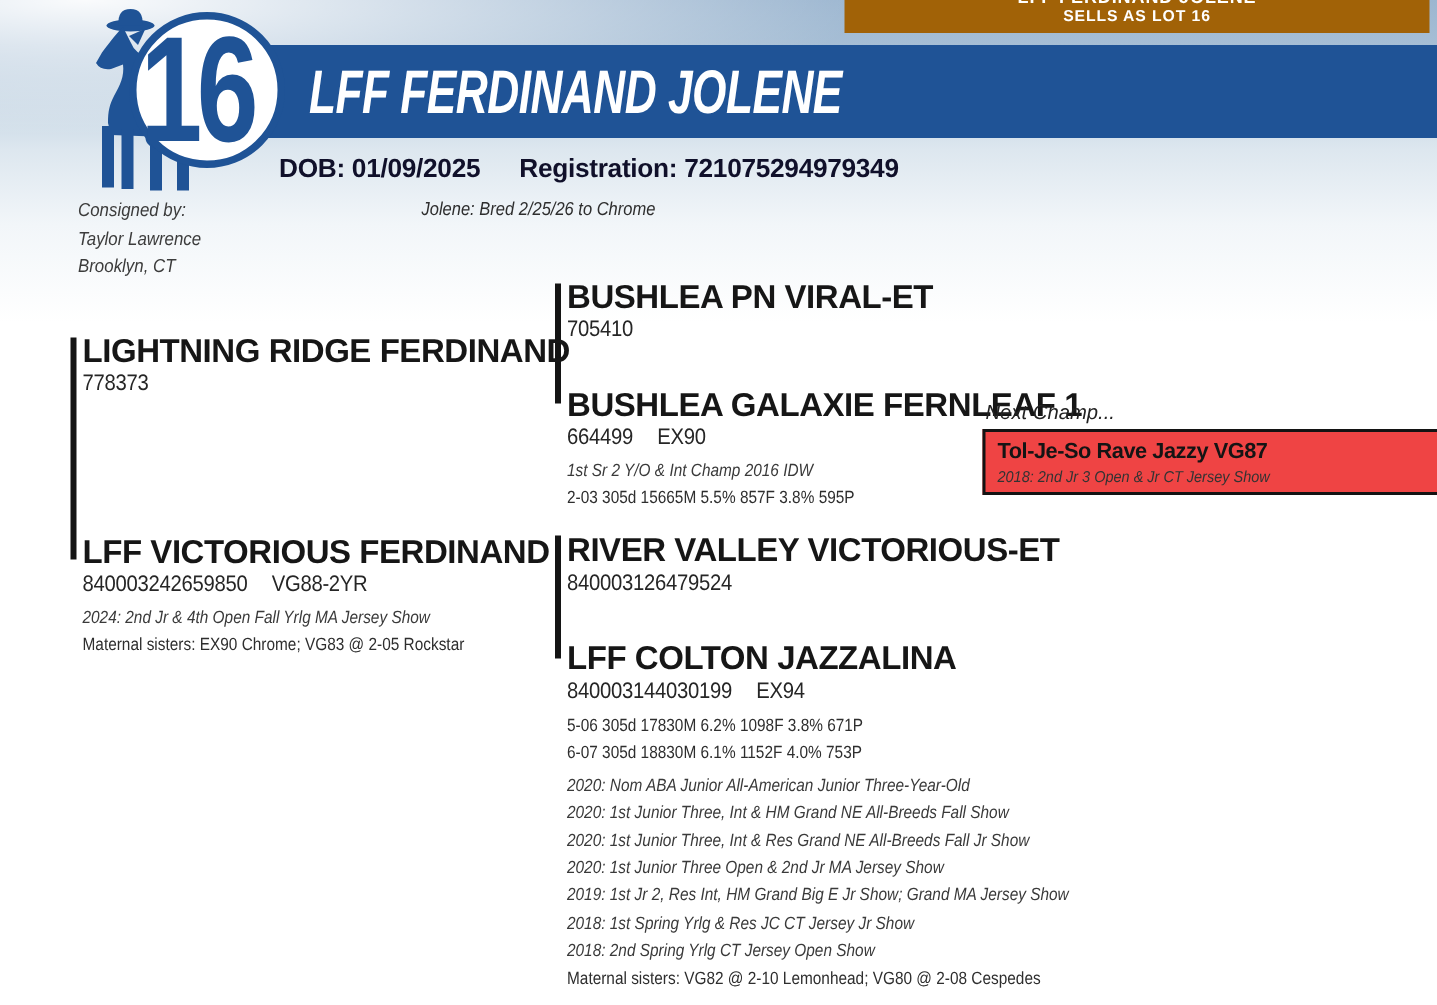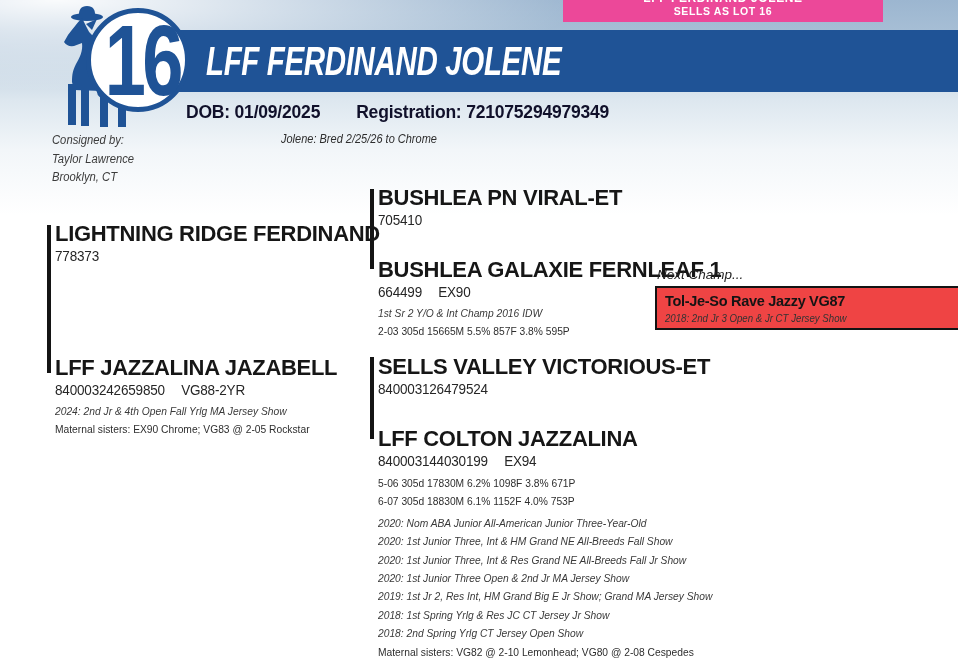--- a/index.html
+++ b/index.html
@@ -12,52 +12,52 @@
   }
   
   .sky {
     position:absolute; left:0; top:0; width:958px; height:215px; z-index:0;
     background:
       radial-gradient(130% 100% at 6% 0%, rgba(255,255,255,.95) 0%, rgba(255,255,255,0) 42%),
       linear-gradient(to bottom, #9cb6d0 0px, #a6bed5 30px, #c2d3e2 62px, #dde7ef 100px, #f2f6f9 150px, #ffffff 215px);
   }
   
   .top-box {
-    position:absolute; left:563px; top:0; width:320px; height:22px;
-    background:#ec4899; z-index:4; overflow:hidden;
+    position:absolute; left:563px; top:0; width:390px; height:22px;
+    background:#a16207; z-index:4; overflow:hidden;
   }
   .top-box-inner { margin-top:-9px; text-align:center; color:#fff; }
   .tb-line1 { font-size:12px; font-weight:bold; letter-spacing:.6px; line-height:14px; white-space:nowrap; }
   .tb-line2 { font-size:10.5px; font-weight:bold; letter-spacing:.6px; line-height:13px; white-space:nowrap; }
   
   .banner {
     position:absolute; left:148px; top:30px; width:810px; height:62px;
     background:#1f5396; z-index:1; display:flex; align-items:center;
     padding-left:58px;
   }
   .page-title {
     font-size:41px; font-weight:bold; font-style:italic; color:#ffffff;
     letter-spacing:-0.5px; white-space:nowrap;
     transform:scaleX(.72); transform-origin:0 50%;
   }
   
   .cow { position:absolute; left:30px; top:2px; z-index:2; }
   .lot-circle {
     position:absolute; left:86px; top:8px; width:104px; height:104px;
     background:#ffffff; border:5px solid #1f5396; border-radius:50%;
-    z-index:3; display:flex; align-items:center; justify-content:flex-start;
+    z-index:3; display:flex; align-items:center; justify-content:flex-end;
   }
   .lot-num {
     font-size:100px; line-height:92px; font-weight:bold; color:#1f5396;
     letter-spacing:-5px; transform:scaleX(.74); padding-right:4px;
   }
   
   .dob-row {
     position:absolute; left:186px; top:102px; z-index:2;
-    display:flex; gap:36px; font-size:17.5px; font-weight:bold;
+    display:flex; gap:26px; font-size:17.5px; font-weight:bold;
     color:#10102a; letter-spacing:-0.2px; white-space:nowrap;
   }
   
   .bred-note {
     position:absolute; left:281px; top:132px; font-style:italic;
     font-size:12.5px; color:#2e2e2e; white-space:nowrap;
     transform:scaleX(.88); transform-origin:0 0; z-index:2;
   }
   .consigned {
     position:absolute; left:52px; top:131px; font-style:italic;
@@ -154,21 +154,21 @@
   <div class="vbar" id="bar-sire"></div>
   <div class="vbar" id="bar-siresire"></div>
   <div class="vbar" id="bar-damsire"></div>
 
   <div class="ped-block" id="sire">
     <div class="ped-head">LIGHTNING RIDGE FERDINAND</div>
     <div class="ped-id">778373</div>
   </div>
 
   <div class="ped-block" id="dam">
-    <div class="ped-head">LFF JAZZALINA JAZABELL</div>
+    <div class="ped-head">LFF VICTORIOUS FERDINAND</div>
     <div class="ped-id">
       <span>840003242659850</span><span class="score">VG88-2YR</span>
     </div>
     <div class="ped-it sq">2024: 2nd Jr &amp; 4th Open Fall Yrlg MA Jersey Show</div>
     <div class="ped-sm sq">Maternal sisters: EX90 Chrome; VG83 @ 2-05 Rockstar</div>
   </div>
 
   <div class="ped-block" id="siresire">
     <div class="ped-head">BUSHLEA PN VIRAL-ET</div>
     <div class="ped-id">705410</div>
@@ -177,21 +177,21 @@
   <div class="ped-block" id="siredam">
     <div class="ped-head">BUSHLEA GALAXIE FERNLEAF 1</div>
     <div class="ped-id">
       <span>664499</span><span class="score">EX90</span>
     </div>
     <div class="ped-it sq">1st Sr 2 Y/O &amp; Int Champ 2016 IDW</div>
     <div class="ped-sm sq">2-03 305d 15665M 5.5% 857F 3.8% 595P</div>
   </div>
 
   <div class="ped-block" id="damsire">
-    <div class="ped-head">SELLS VALLEY VICTORIOUS-ET</div>
+    <div class="ped-head">RIVER VALLEY VICTORIOUS-ET</div>
     <div class="ped-id">840003126479524</div>
   </div>
 
   <div class="ped-block" id="damdam">
     <div class="ped-head">LFF COLTON JAZZALINA</div>
     <div class="ped-id">
       <span>840003144030199</span><span class="score">EX94</span>
     </div>
     <div class="rec-lines sq">
       <div>5-06 305d 17830M 6.2% 1098F 3.8% 671P</div>

